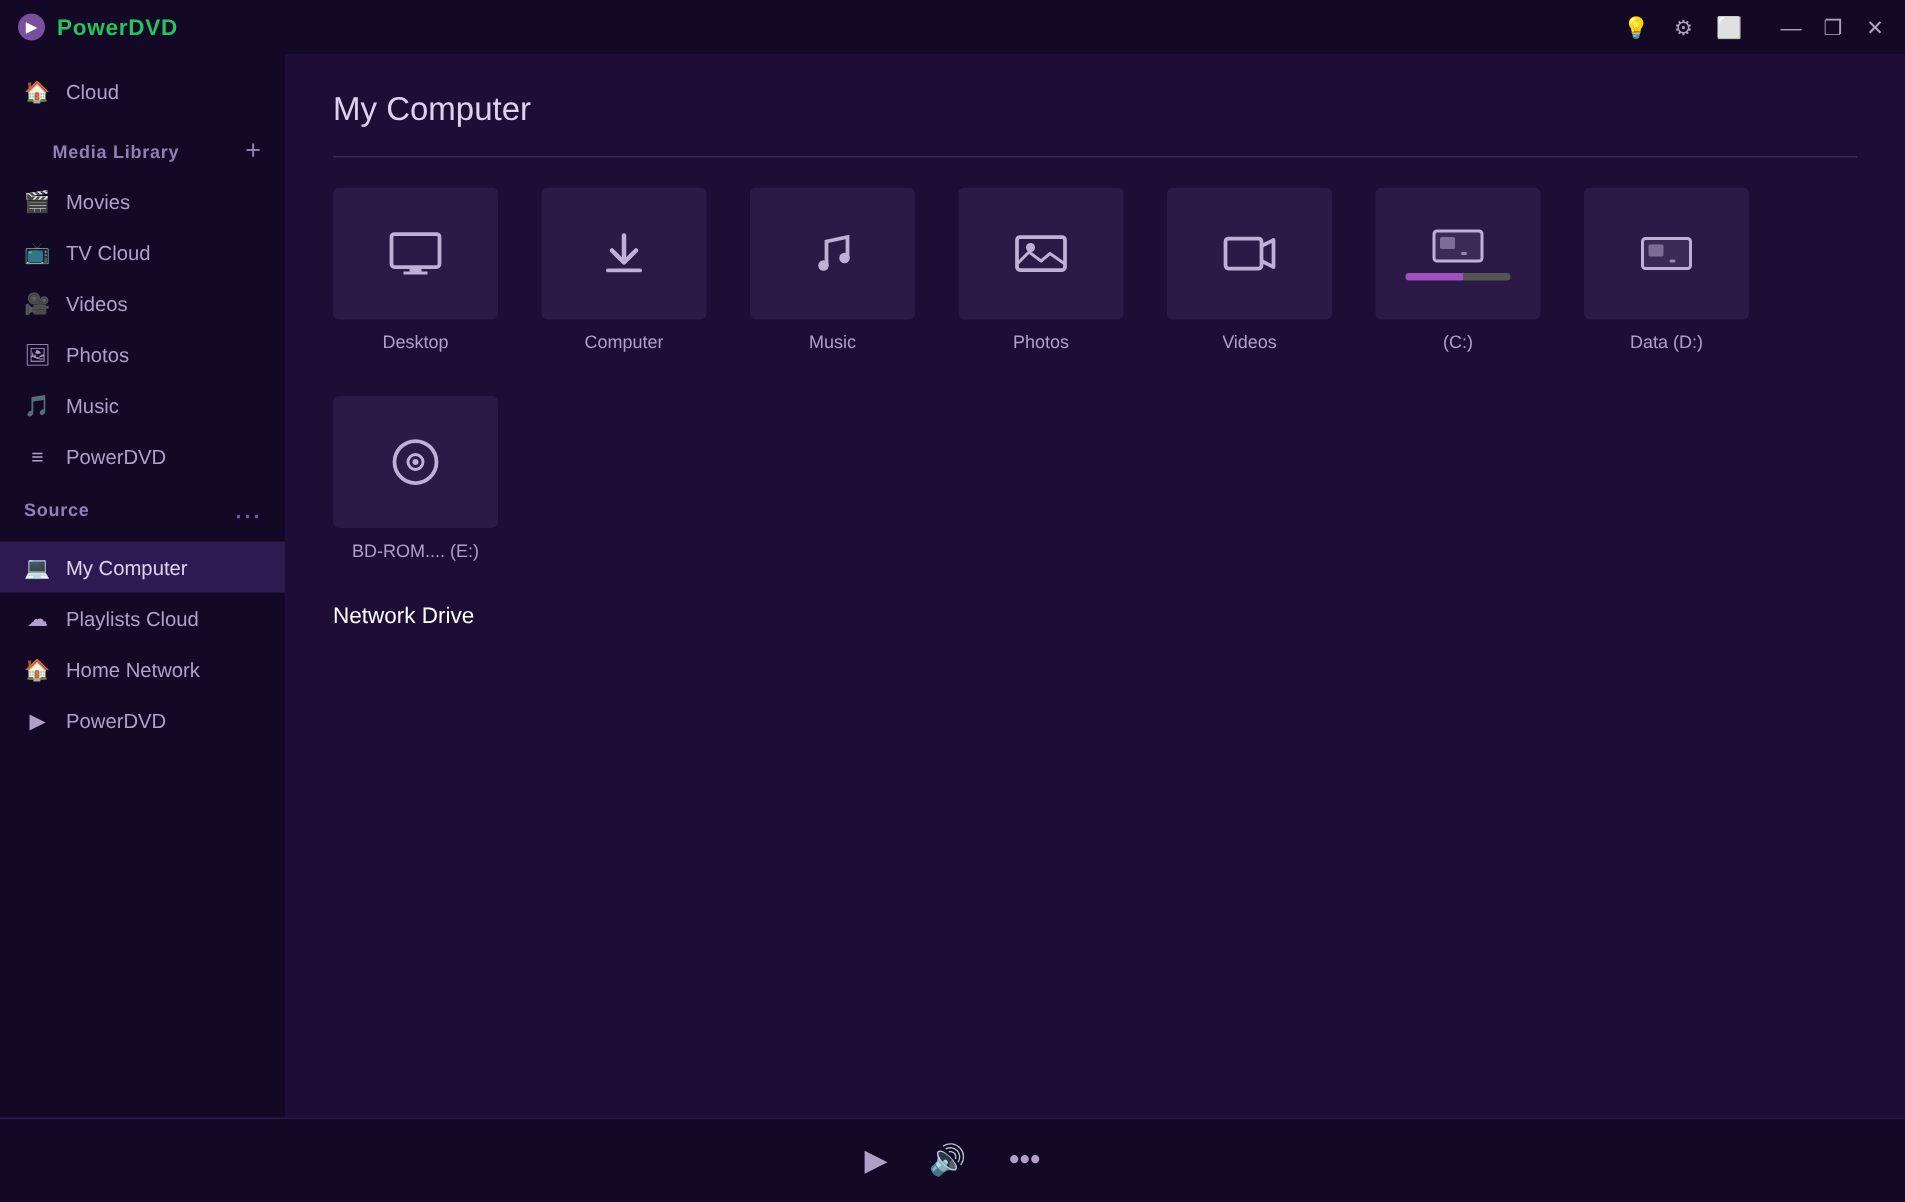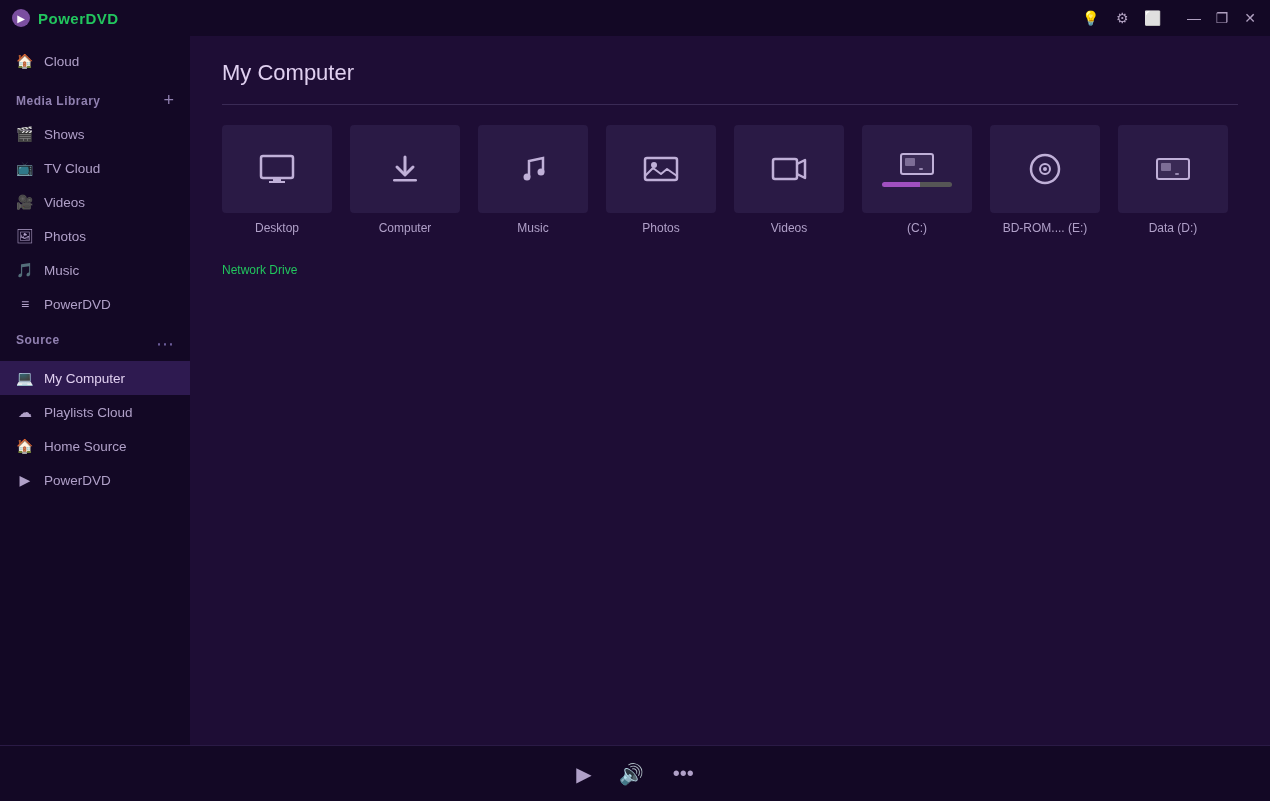--- a/index.html
+++ b/index.html
@@ -104,21 +104,21 @@
     .sidebar-icon {
       font-size: 14px;
       width: 18px;
       text-align: center;
       flex-shrink: 0;
     }
 
     .sidebar-section {
       display: flex;
       align-items: center;
-      justify-content: space-between;
+      justify-content: flex-end;
       padding: 12px 16px 6px;
       gap: 44px;
     }
     .sidebar-section-label {
       color: #9080b0;
       font-size: 12px;
       font-weight: 700;
       letter-spacing: 0.5px;
       text-transform: none;
     }
@@ -156,30 +156,30 @@
     }
 
     .content-body {
       padding: 0 32px;
       overflow-y: auto;
       flex: 1;
     }
 
     
     .grid-section-label {
-      color: #22c55e;
-      font-size: 12px;
+      color: #ffffff;
+      font-size: 15px;
       margin-bottom: 16px;
       margin-top: 4px;
     }
 
     .grid-row {
       display: flex;
       flex-wrap: wrap;
-      gap: 18px;
+      gap: 29px;
       margin-bottom: 28px;
     }
 
     .grid-item {
       display: flex;
       flex-direction: column;
       align-items: center;
       cursor: pointer;
     }
     .grid-item-box {
@@ -257,21 +257,21 @@
     </div>
 
     <div class="sidebar-section">
       <span class="sidebar-section-label">Media Library</span>
       <span class="sidebar-add-btn">+</span>
     </div>
 
     <div class="sidebar-item-container">
       <div class="sidebar-item">
         <span class="sidebar-icon">🎬</span>
-        <span>Shows</span>
+        <span>Movies</span>
       </div>
     </div>
     <div class="sidebar-item-container">
       <div class="sidebar-item">
         <span class="sidebar-icon">📺</span>
         <span>TV Cloud</span>
       </div>
     </div>
     <div class="sidebar-item-container">
       <div class="sidebar-item">
@@ -306,21 +306,21 @@
     <div class="sidebar-item active">
       <span class="sidebar-icon">💻</span>
       <span>My Computer</span>
     </div>
     <div class="sidebar-item">
       <span class="sidebar-icon">☁</span>
       <span>Playlists Cloud</span>
     </div>
     <div class="sidebar-item">
       <span class="sidebar-icon">🏠</span>
-      <span>Home Source</span>
+      <span>Home Network</span>
     </div>
     <div class="sidebar-item">
       <span class="sidebar-icon">▶</span>
       <span>PowerDVD</span>
     </div>
 
   </div>
 
   <div class="content">
     <div class="content-header">
@@ -393,38 +393,38 @@
               <rect x="6" y="6" width="10" height="8" rx="1" fill="#c0b0d8" opacity="0.5"></rect>
               <rect x="20" y="16" width="4" height="2" rx="1" fill="#c0b0d8" opacity="0.7"></rect>
             </svg>
             <div style="width:70px;height:5px;background:linear-gradient(to right,#a050c0 55%,#555 55%);border-radius:3px;"></div>
           </div>
           <span class="grid-item-label">         (C:)</span>
         </div>
 
         <div class="grid-item">
           <div class="grid-item-box">
+            <svg width="36" height="28" viewBox="0 0 36 28" fill="none">
+              <rect x="2" y="4" width="32" height="20" rx="2" stroke="#c0b0d8" stroke-width="2" fill="#3a2a55"></rect>
+              <rect x="6" y="8" width="10" height="8" rx="1" fill="#c0b0d8" opacity="0.5"></rect>
+              <rect x="20" y="18" width="4" height="2" rx="1" fill="#c0b0d8" opacity="0.7"></rect>
+            </svg>
+          </div>
+          <span class="grid-item-label">Data (D:)</span>
+        </div>
+
+        <div class="grid-item">
+          <div class="grid-item-box">
             <svg width="36" height="36" viewBox="0 0 36 36" fill="none">
               <circle cx="18" cy="18" r="14" stroke="#c0b0d8" stroke-width="2.5"></circle>
               <circle cx="18" cy="18" r="5" stroke="#c0b0d8" stroke-width="2"></circle>
               <circle cx="18" cy="18" r="2" fill="#c0b0d8"></circle>
             </svg>
           </div>
           <span class="grid-item-label">BD-ROM....  (E:)</span>
-        </div>
-
-        <div class="grid-item">
-          <div class="grid-item-box">
-            <svg width="36" height="28" viewBox="0 0 36 28" fill="none">
-              <rect x="2" y="4" width="32" height="20" rx="2" stroke="#c0b0d8" stroke-width="2" fill="#3a2a55"></rect>
-              <rect x="6" y="8" width="10" height="8" rx="1" fill="#c0b0d8" opacity="0.5"></rect>
-              <rect x="20" y="18" width="4" height="2" rx="1" fill="#c0b0d8" opacity="0.7"></rect>
-            </svg>
-          </div>
-          <span class="grid-item-label">Data (D:)</span>
         </div>
 
       </div>
 
       <div class="grid-section-label">Network Drive</div>
 
     </div>
   </div>
 
 </div>

